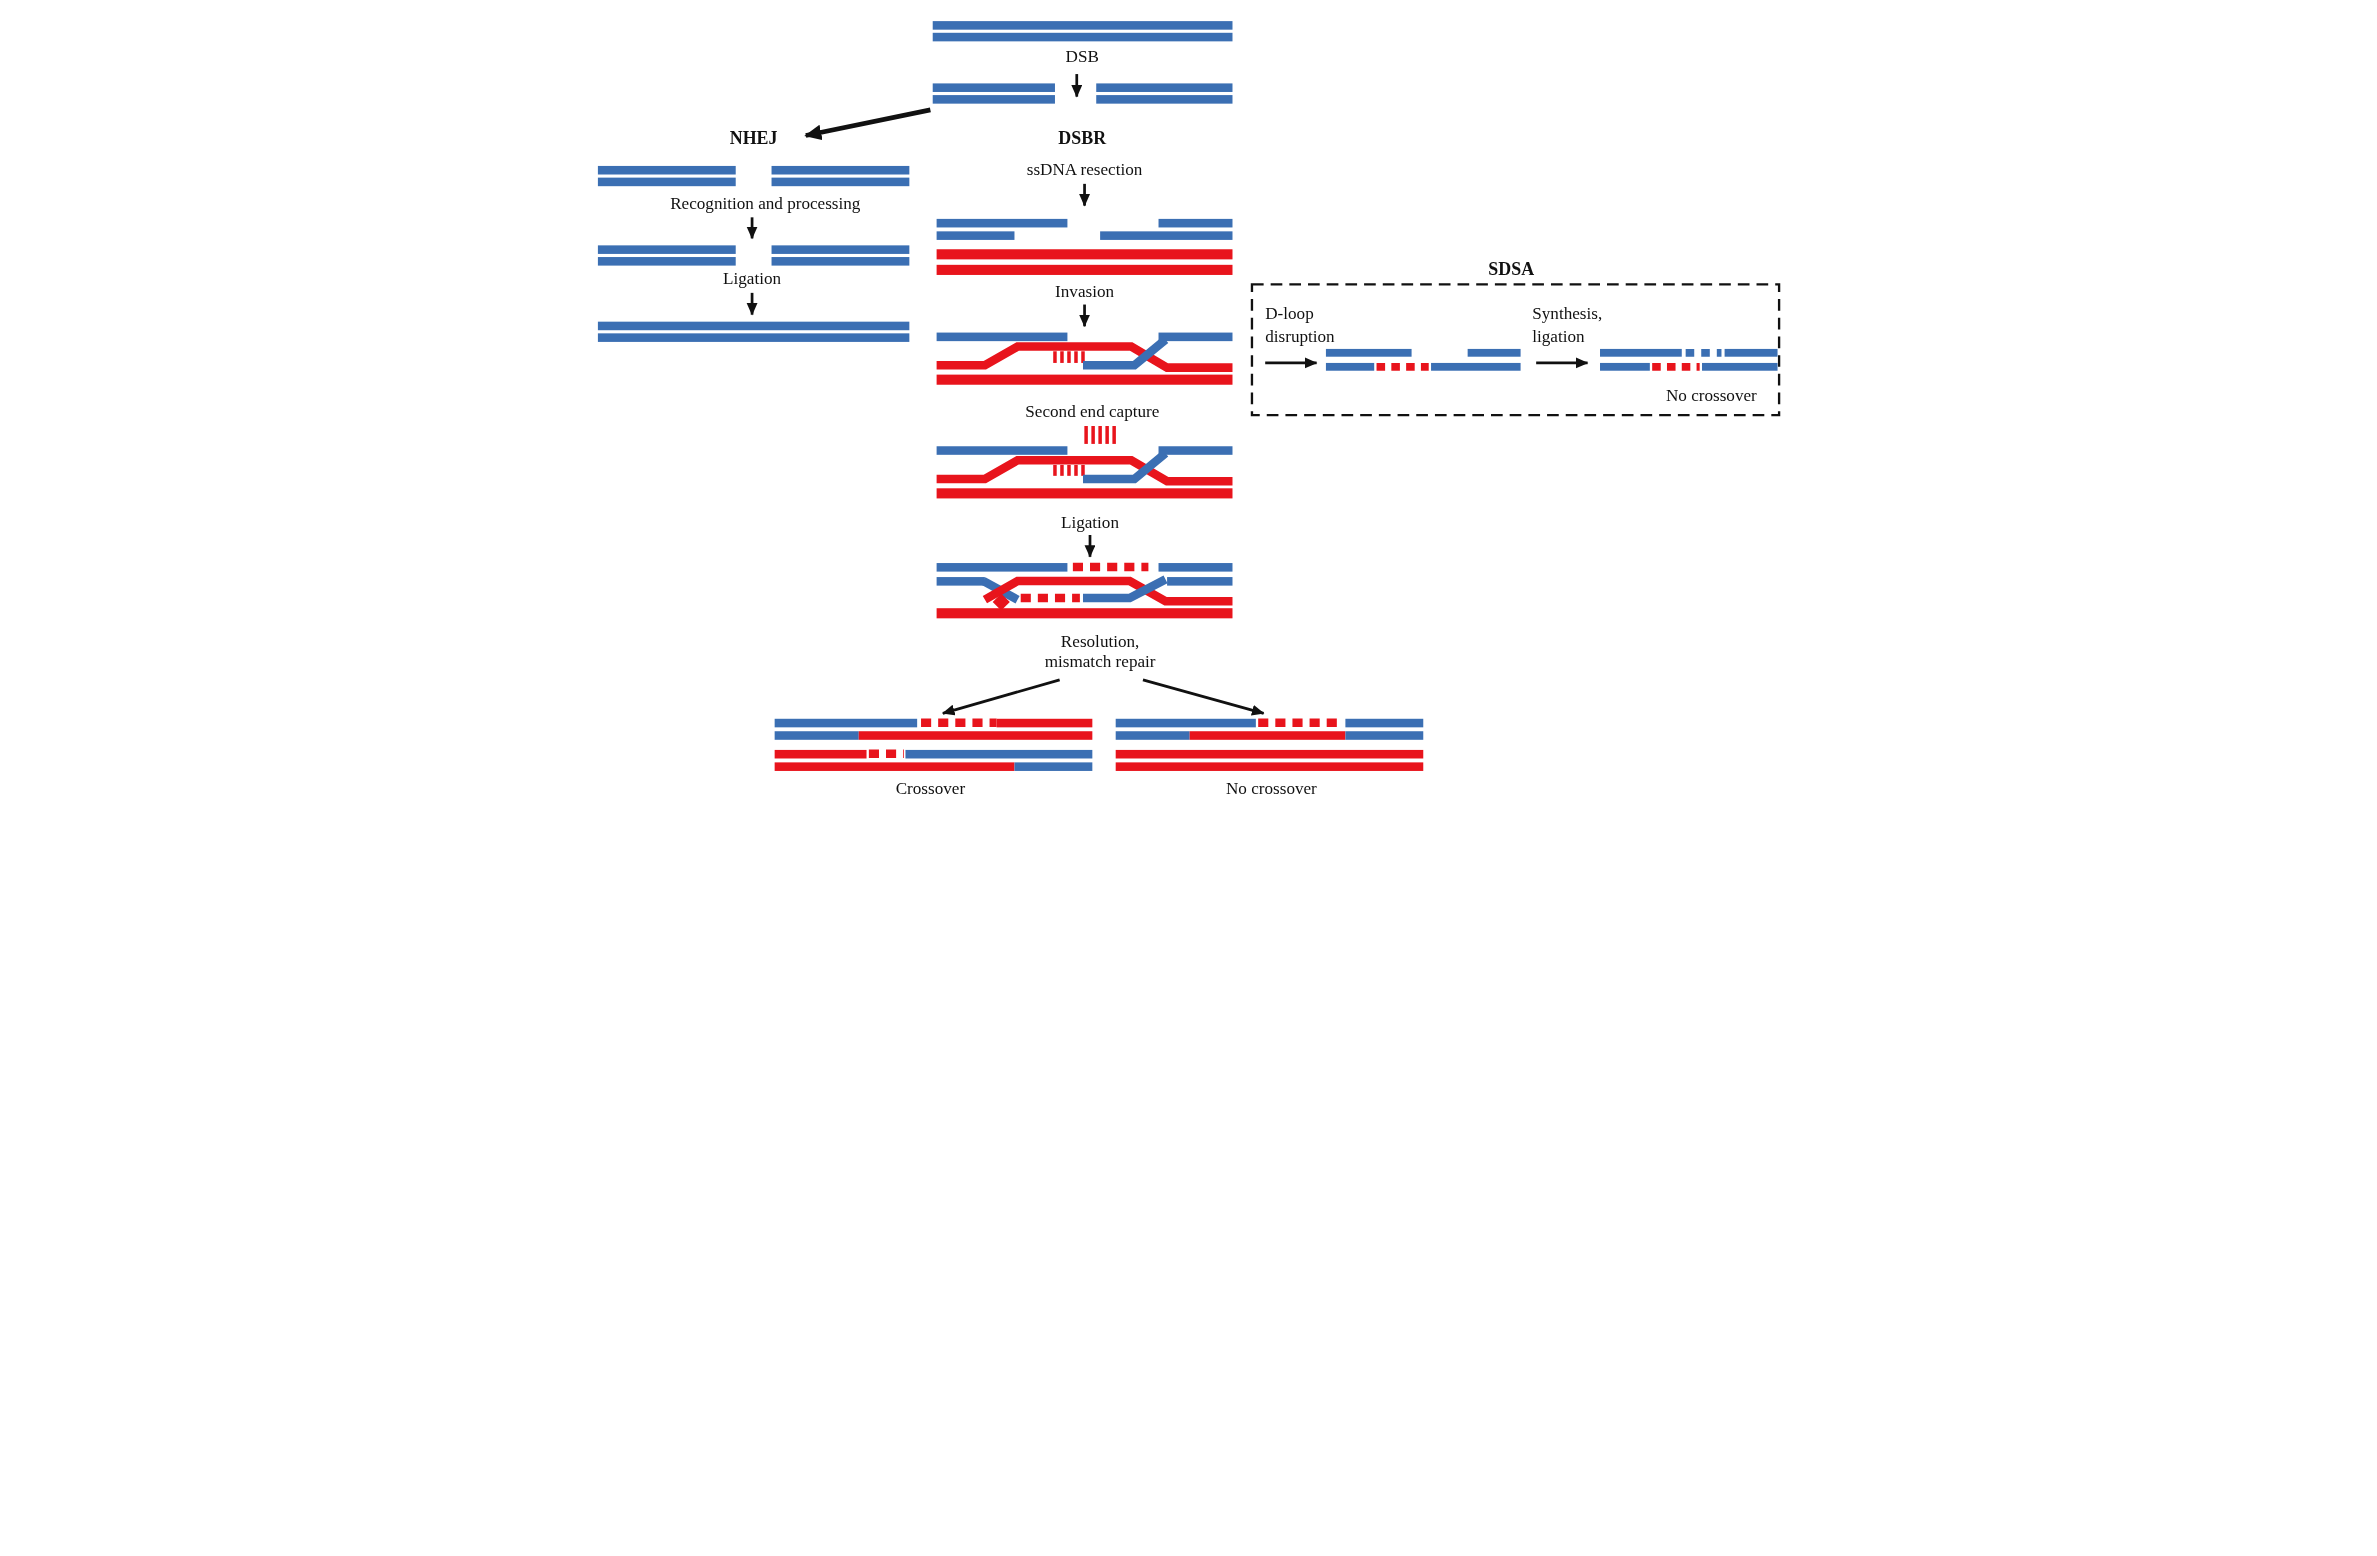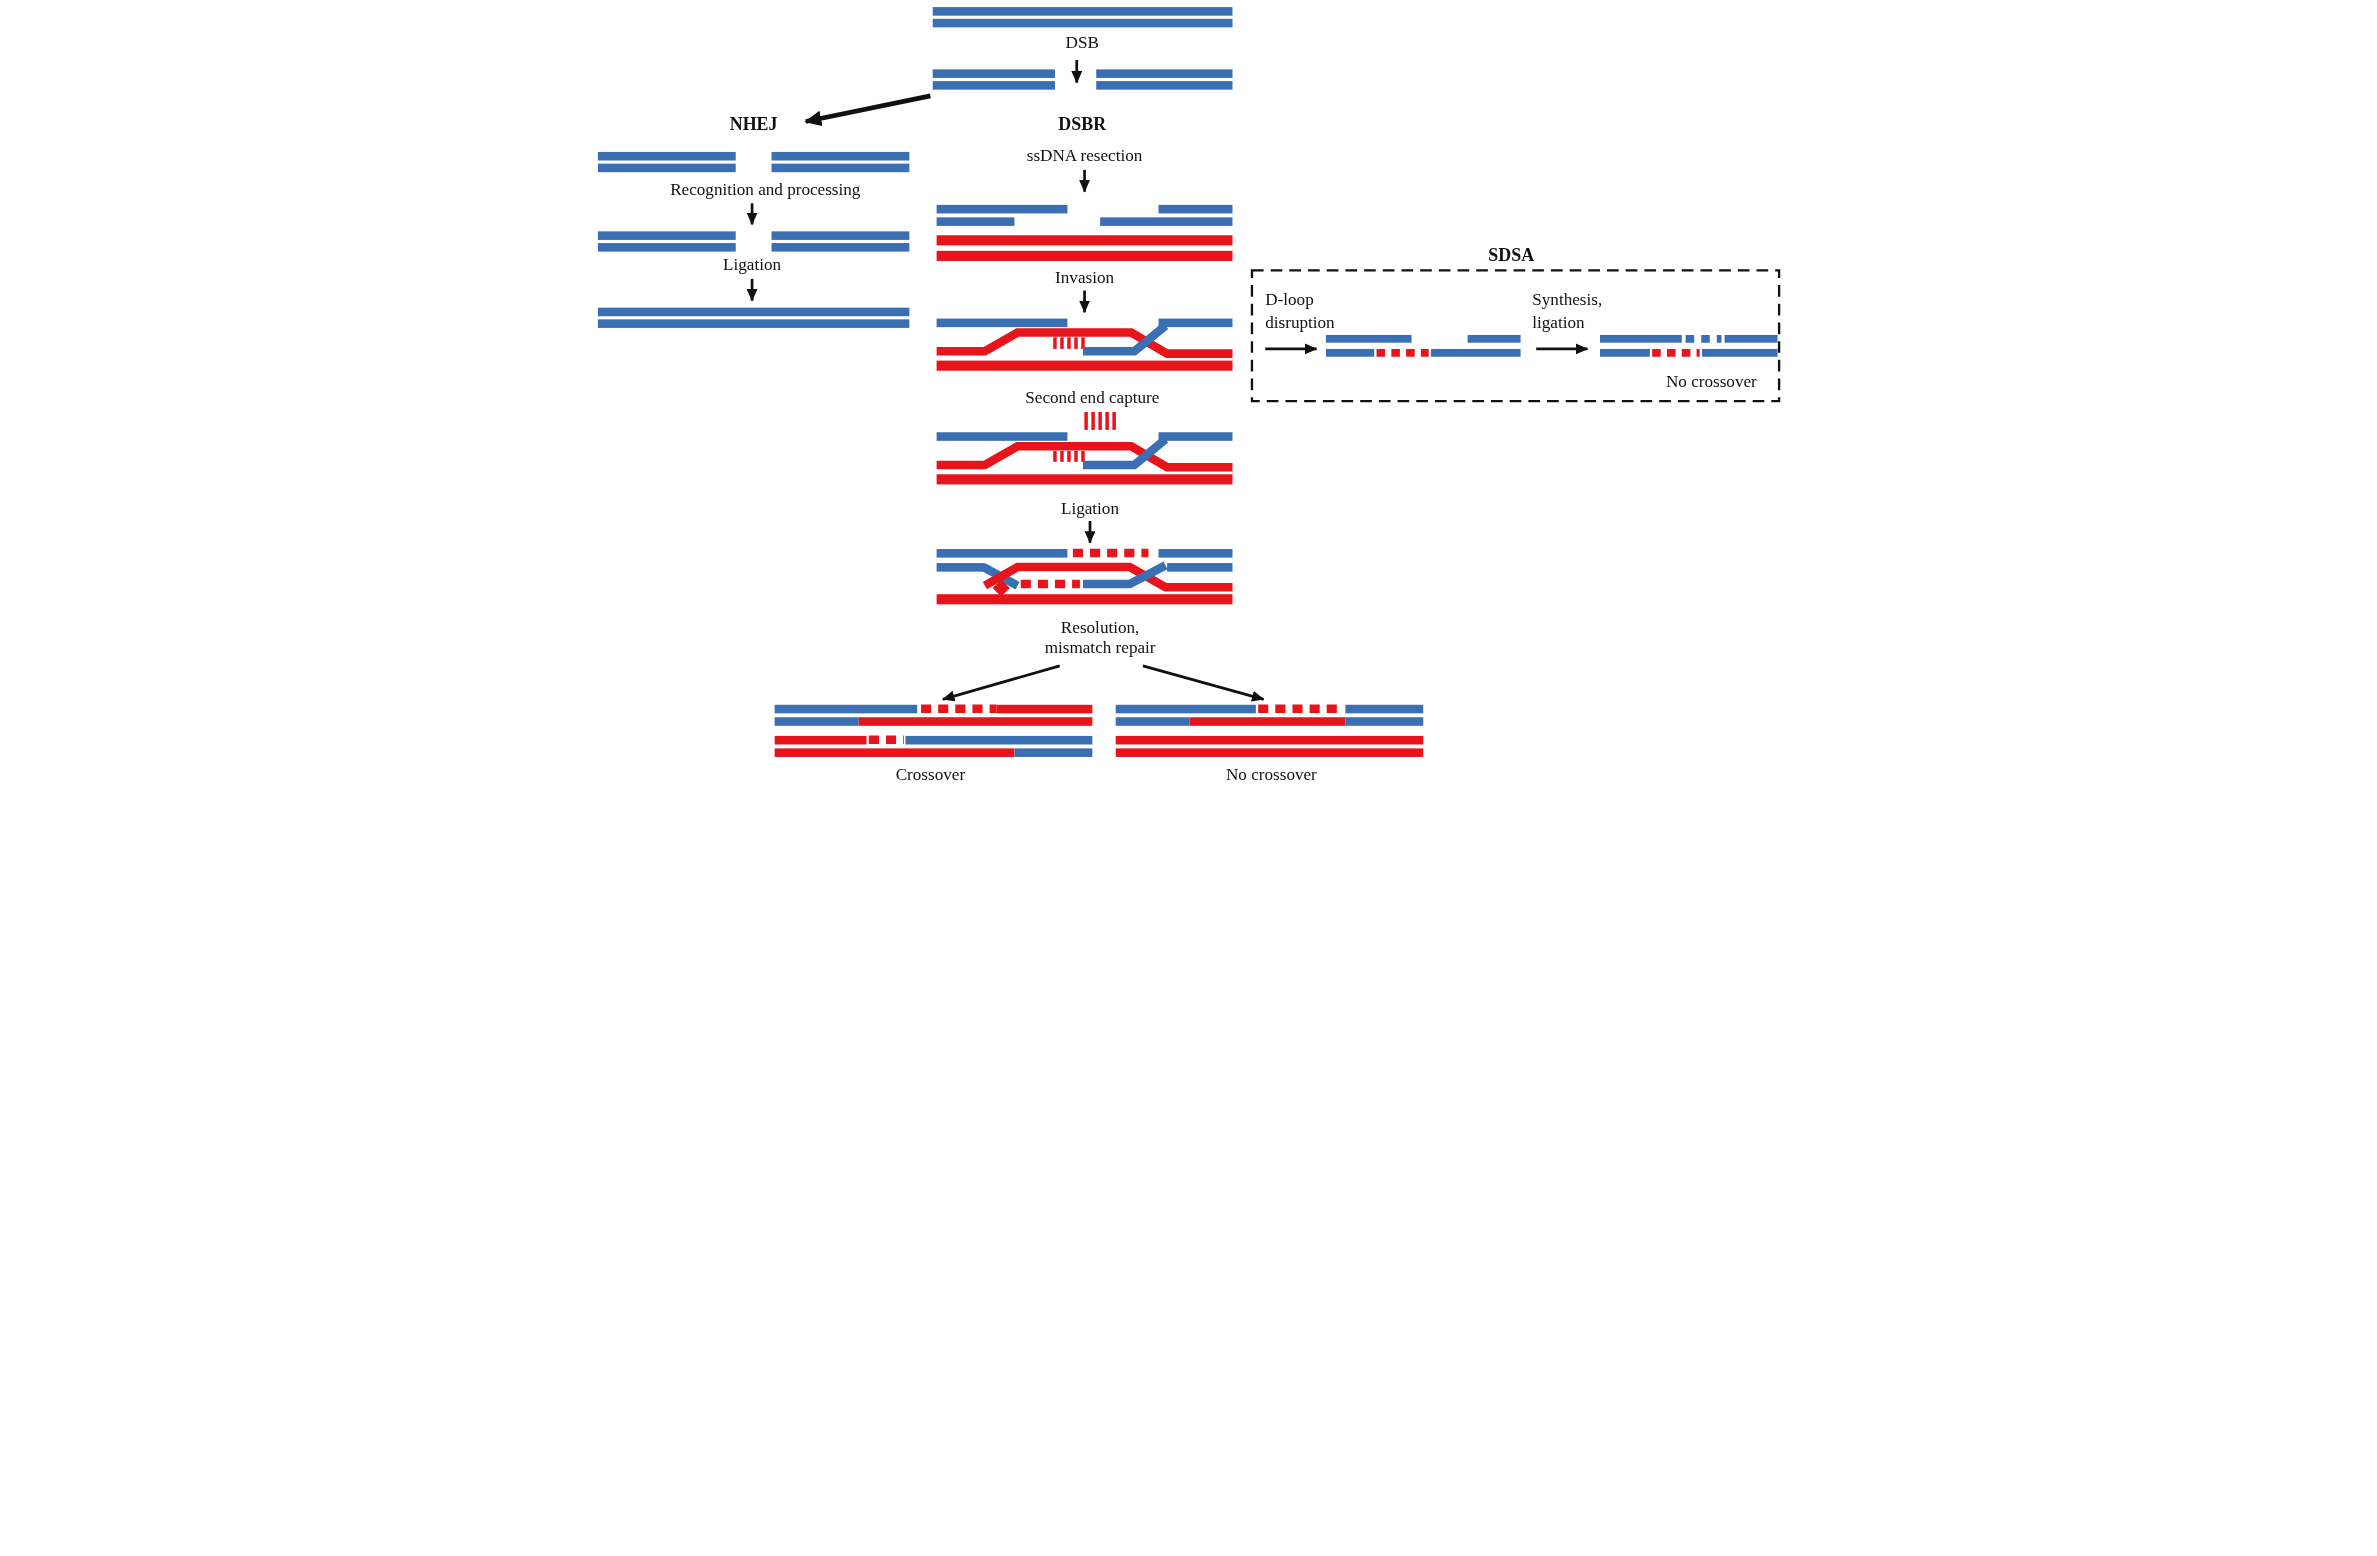--- a/index.html
+++ b/index.html
@@ -1,21 +1,21 @@
 <!DOCTYPE html>
 <html style="--blue: #3B6FB3; --red: #E8141C; --ink: #111111;font-size:12.5px"><head>
 <meta charset="utf-8">
 <style>
   :root{
     --blue:#3B6FB3;
     --red:#E8141C;
     --ink:#111111;
   }
   html,body{margin:0;padding:0;background:#ffffff;}
-  .figure-wrap{width:100%;max-width:1189px;margin:4px auto;}
+  .figure-wrap{width:100%;max-width:1189px;margin:18px auto;}
   svg{display:block;width:100%;height:auto;}
   text{
     font-family:"Liberation Serif","DejaVu Serif",serif;
     font-size:22px;
     fill:var(--ink);
   }
   .bold{font-weight:bold;font-size:23px;}
   .bblue{fill:var(--blue);}
   .bred{fill:var(--red);}
   .sblue{stroke:var(--blue);stroke-width:11;fill:none;stroke-linecap:butt;}

